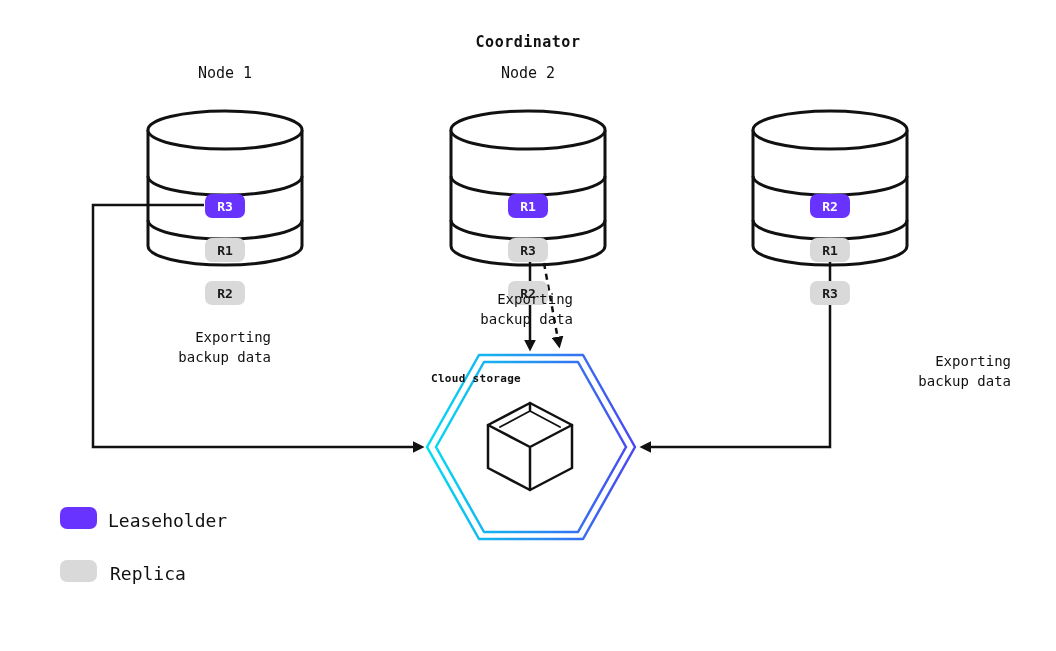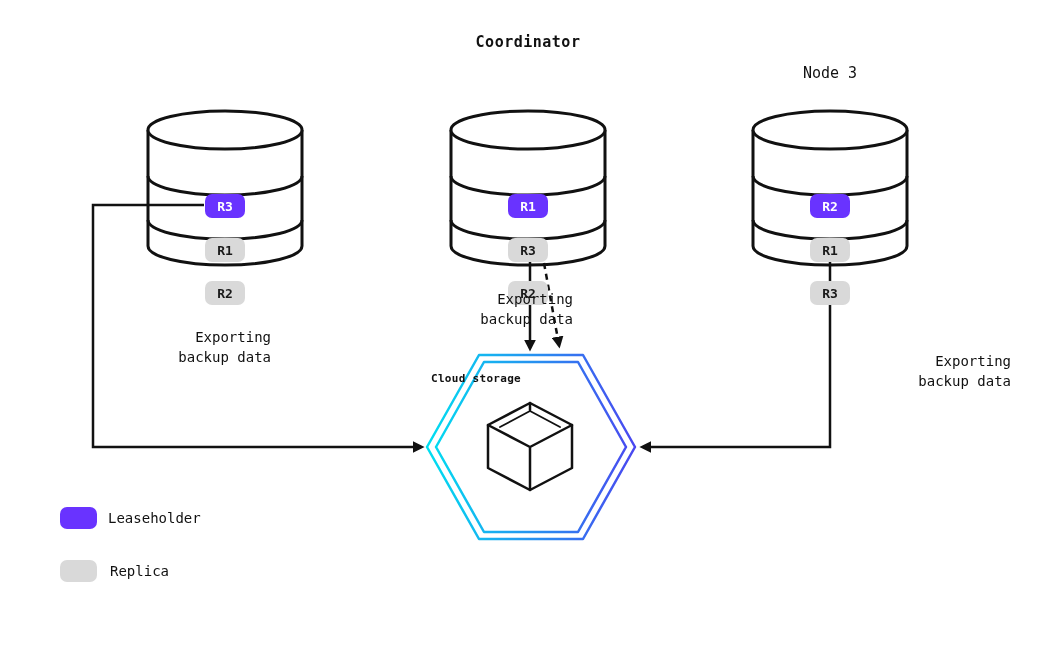--- a/index.html
+++ b/index.html
@@ -20,21 +20,21 @@
 
   .edge-label { position: absolute; width: 220px; text-align: right;
                 font-size: 14px; line-height: 20px; white-space: pre-line; }
 
   .cloud-label { position: absolute; left: 431px; top: 372px; width: 200px; 
                  font-size: 11px; font-weight: bold; letter-spacing: .3px; }
 
   .legend-swatch { position: absolute; width: 37px; height: 22px; border-radius: 7px; }
   .legend-swatch.leaseholder { background: var(--leaseholder, #6933ff); }
   .legend-swatch.replica { background: var(--replica, #d9d9d9); }
-  .legend-label { position: absolute; font-size: 14px; text-align: center; }
+  .legend-label { position: absolute; font-size: 18px; text-align: center; }
 </style>
 </head>
 <body>
 
 <div class="stage">
 
   <svg class="layer" width="1056" height="651" viewBox="0 0 1056 651">
     <defs>
       <marker id="arrow" viewBox="0 0 10 10" refX="7" refY="5" markerWidth="12" markerHeight="12" markerUnits="userSpaceOnUse" orient="auto-start-reverse">
         <path d="M0,0 L10,5 L0,10 Z" fill="#111"></path>
@@ -79,21 +79,22 @@
     </g>
 
     <g fill="none" stroke="#111" stroke-width="2.5" stroke-linejoin="round" stroke-linecap="round">
       <path d="M530,403 L572,425 L572,468 L530,490 L488,468 L488,425 Z"></path>
       <path d="M488,425 L530,447 L572,425 M530,447 L530,490 M530,403 L530,410"></path>
       <path d="M530,411 L560,427 M500,427 L530,411" stroke-width="1.8"></path>
     </g>
   </svg>
 
   <div class="title">Coordinator</div>
-  <div class="node-label" style="left:730px">Node 3</div>
+  <div class="node-label" style="left:125px">Node 1</div>
+  <div class="node-label" style="left:428px">Node 2</div>
 
   <div class="badge leaseholder" style="left:205px; top:149px">R3</div>
   <div class="badge replica" style="left:205px; top:193px">R1</div>
   <div class="badge replica" style="left:205px; top:236px">R2</div>
 
   <div class="badge leaseholder" style="left:508px; top:149px">R1</div>
   <div class="badge replica" style="left:508px; top:193px">R3</div>
   <div class="badge replica" style="left:508px; top:236px">R2</div>
 
   <div class="badge leaseholder" style="left:810px; top:149px">R2</div>

